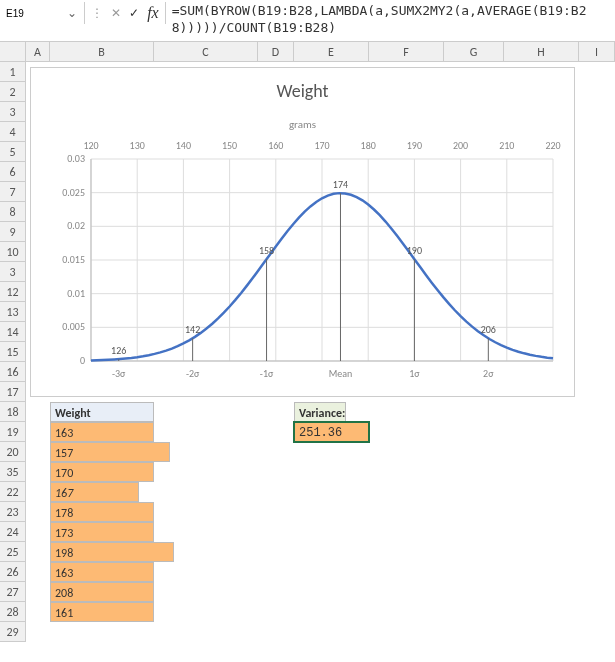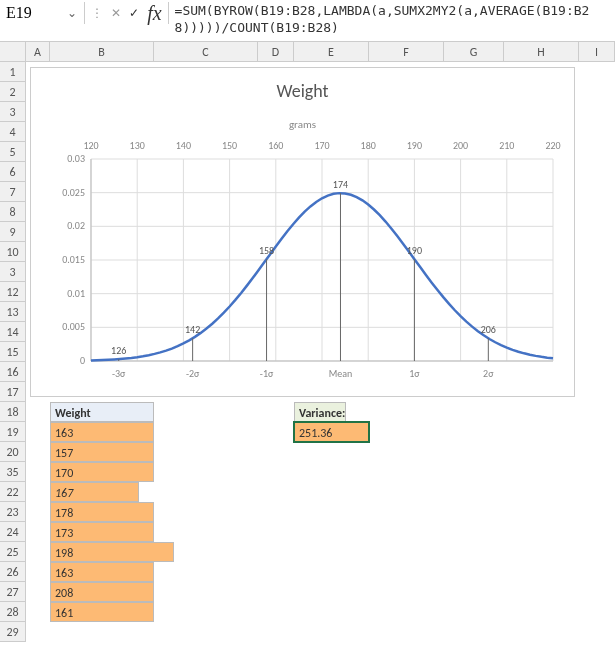--- a/index.html
+++ b/index.html
@@ -1,25 +1,25 @@
 <!DOCTYPE html>
 <html><head>
 <meta charset="utf-8">
 <style>
   * { box-sizing: border-box; margin: 0; padding: 0; }
   body { font-family: Calibri, Arial, sans-serif; font-size: 12px; background: #fff; width: 615px; height: 662px; overflow: hidden; color: #333; }
   
   .formula-bar { display: flex; align-items: flex-start; border-bottom: 1px solid #ccc; height: 42px; background: #fff; }
   .name-box { display: flex; align-items: center; border-right: 1px solid #ccc; padding: 2px 4px; height: 22px; margin-top: 2px;}
-  .name-input { width: 60px; border: none; font-size: 16px; padding: 2px; outline: none; font-family: Liberation Serif, serif; }
+  .name-input { width: 60px; border: none; font-size: 10px; padding: 2px; outline: none; }
   .nb-dd { width: 16px; text-align: center; color: #666; cursor: pointer; }
   .fb-btns { display: flex; align-items: center; padding: 0 6px; gap: 8px; border-right: 1px solid #ccc; height: 22px; margin-top:2px;}
   .fb-btn { color: #999; cursor: pointer; font-size: 12px; }
   .fb-btn.enabled { color: #333; }
-  .fx { font-style: italic; font-family: 'Times New Roman', serif; font-size: 20px; }
+  .fx { font-style: italic; font-family: 'Times New Roman', serif; font-size: 16px; }
   .formula-text { flex: 1; font-family: Consolas, monospace; font-size: 13px; padding: 3px 6px; line-height: 1.3; white-space: pre-wrap; word-break: break-all; }
   
   .grid-area { display: flex; height: calc(100% - 42px); }
   .corner { width: 26px; height: 20px; background: #f0f0f0; border-right: 1px solid #ccc; border-bottom: 1px solid #ccc; }
   .col-headers { display: flex; height: 20px; background: #f0f0f0; border-bottom: 1px solid #ccc; }
   .col-h { border-right: 1px solid #ccc; text-align: center; line-height: 20px; color: #555; font-size: 12px; }
   .row-headers { width: 26px; background: #f0f0f0; border-right: 1px solid #ccc; }
   .row-h { height: 20px; border-bottom: 1px solid #ccc; text-align: center; line-height: 20px; color: #555; font-size: 12px; }
   
   .sheet { position: relative; }
@@ -167,27 +167,27 @@
               <text x="75.72" y="242" class="tick-label" text-anchor="middle">-3σ</text>
               <text x="149.64" y="242" class="tick-label" text-anchor="middle">-2σ</text>
               <text x="223.56" y="242" class="tick-label" text-anchor="middle">-1σ</text>
               <text x="297.48" y="242" class="tick-label" text-anchor="middle">Mean</text>
               <text x="371.4" y="242" class="tick-label" text-anchor="middle">1σ</text>
               <text x="445.32" y="242" class="tick-label" text-anchor="middle">2σ</text>
             </svg>
         </div>
       <div class="cell header-cell" style="left: 24px; top: 340px; width: 104px;">Weight</div>
           <div class="cell bordered" style="left: 24px; top: 360px; width: 104px;">163</div>
-          <div class="cell bordered" style="left: 24px; top: 380px; width: 104px;">157</div>
+          <div class="cell bordered" style="left: 24px; top: 380px; width: 120px;">157</div>
           <div class="cell bordered" style="left: 24px; top: 400px; width: 104px;">170</div>
           <div class="cell bordered" style="left: 24px; top: 420px; width: 89px; font-style: italic;">167</div>
           <div class="cell bordered" style="left: 24px; top: 440px; width: 104px;">178</div>
           <div class="cell bordered" style="left: 24px; top: 460px; width: 104px;">173</div>
           <div class="cell bordered" style="left: 24px; top: 480px; width: 124px;">198</div>
           <div class="cell bordered" style="left: 24px; top: 500px; width: 104px;">163</div>
           <div class="cell bordered" style="left: 24px; top: 520px; width: 104px;">208</div>
           <div class="cell bordered" style="left: 24px; top: 540px; width: 104px;">161</div>
           <div class="cell var-label" style="left: 268px; top: 340px; width: 52px;">Variance:</div>
-          <div class="cell bordered selected" style="left: 268px; top: 360px; width: 75px;">251.36</div>
+          <div class="cell bordered selected" style="left: 268px; top: 360px; width: 75px; font-family: Liberation Mono, monospace;">251.36</div>
         </div>
     </div>
   </div>
 </div>
 
 </body></html>

